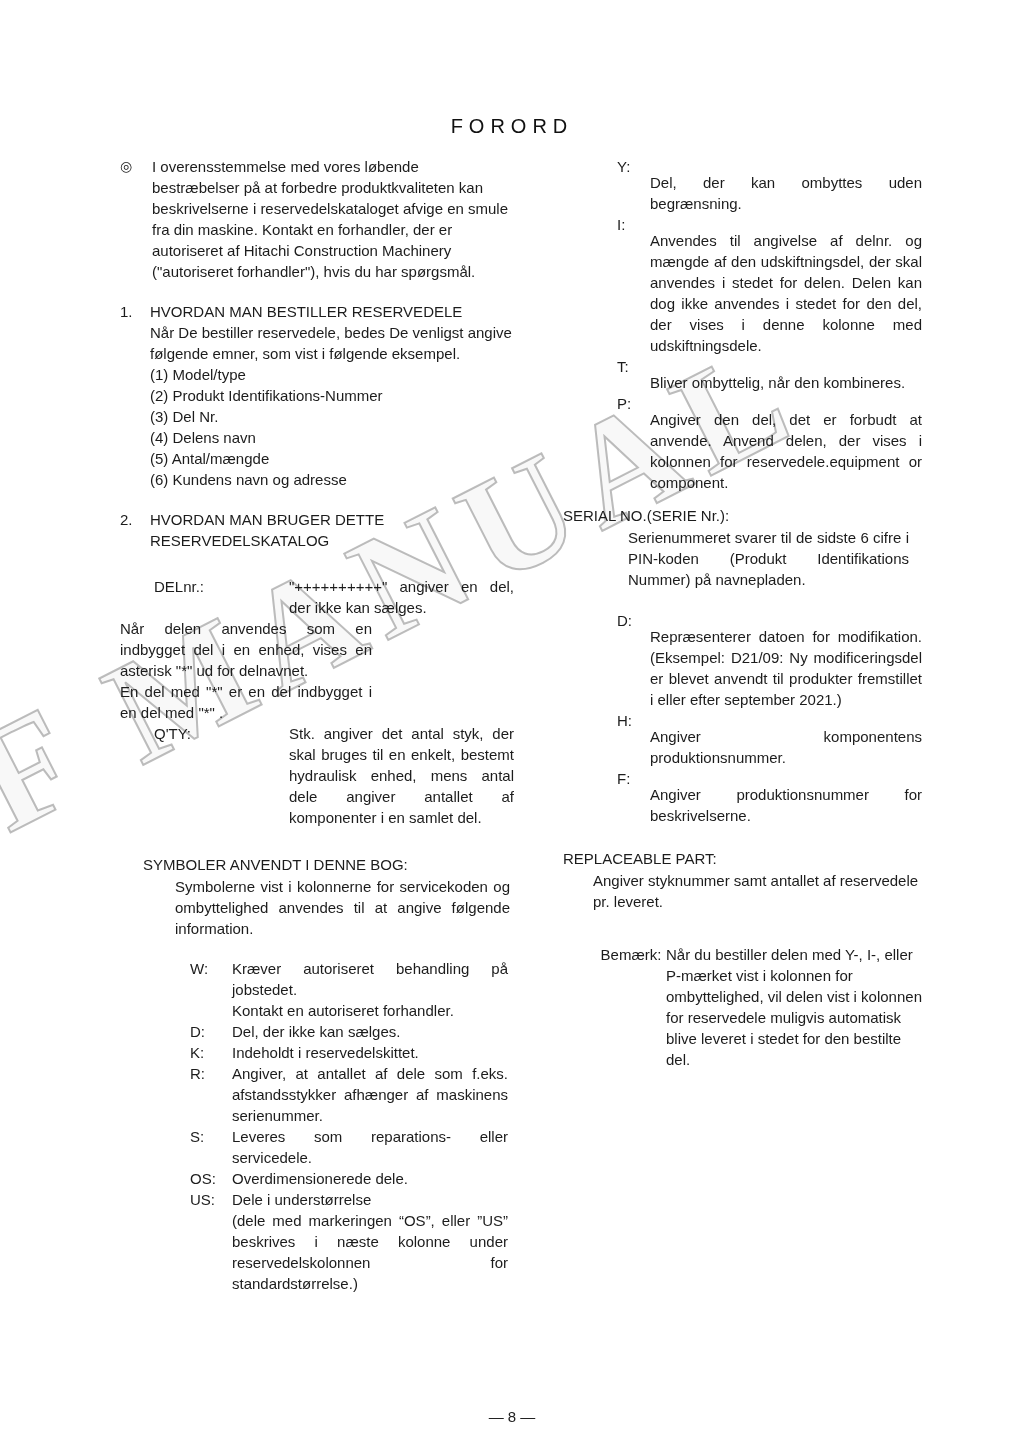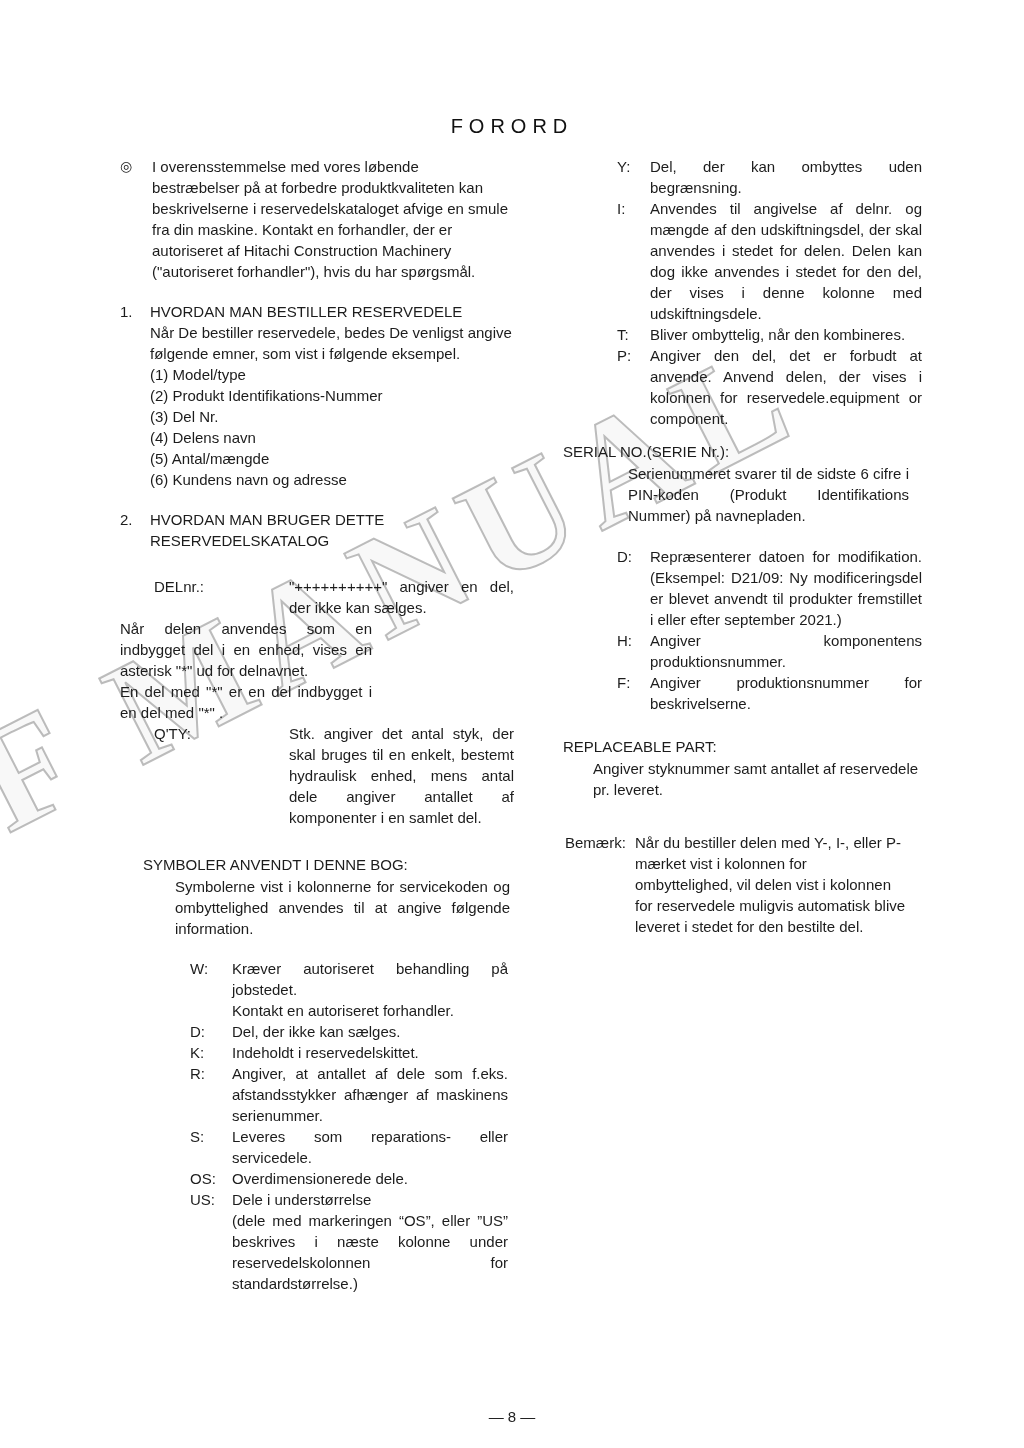--- a/index.html
+++ b/index.html
@@ -48,28 +48,28 @@
   .def-text { width:252px; text-align:justify; white-space:pre-line; }
   .symbols { margin-top:26px; }
   .sym-title { margin-left:23px; }
   .sym-body { margin-left:55px; width:335px; text-align:justify; margin-top:1px; }
   .sym-list { margin-top:19px; }
   .sym-row { display:flex; }
   .sym-code { margin-left:70px; width:42px; flex:none; }
   .sym-text { width:276px; text-align:justify; white-space:pre-line; }
   .code-row { display:flex; }
   .code { margin-left:54px; width:33px; flex:none; }
-  .code-text { width:272px; text-align:justify; white-space:pre-line; }
+  .code-text { width:272px; text-align:justify; white-space:pre-line;margin-top:16px; }
   .serial { margin-top:12px; }
   .serial-text { margin-left:65px; width:281px; text-align:justify; margin-top:1px; }
   .codes2 { margin-top:20px; }
   .replaceable { margin-top:22px; }
   .repl-text { margin-left:30px; width:332px; margin-top:1px; }
   .note { margin-top:32px; }
-  .note-term { margin-left:2px; width:70px; flex:none; }
+  .note-term { margin-left:33px; width:70px; flex:none;text-align:center; }
   .note-text { width:272px; }
   .footer {
     position:absolute; bottom:21px; left:0; width:100%;
     text-align:center; font-size:15px; color:#222;
   }
 </style>
 </head>
 <body>
 
 <div class="page">

